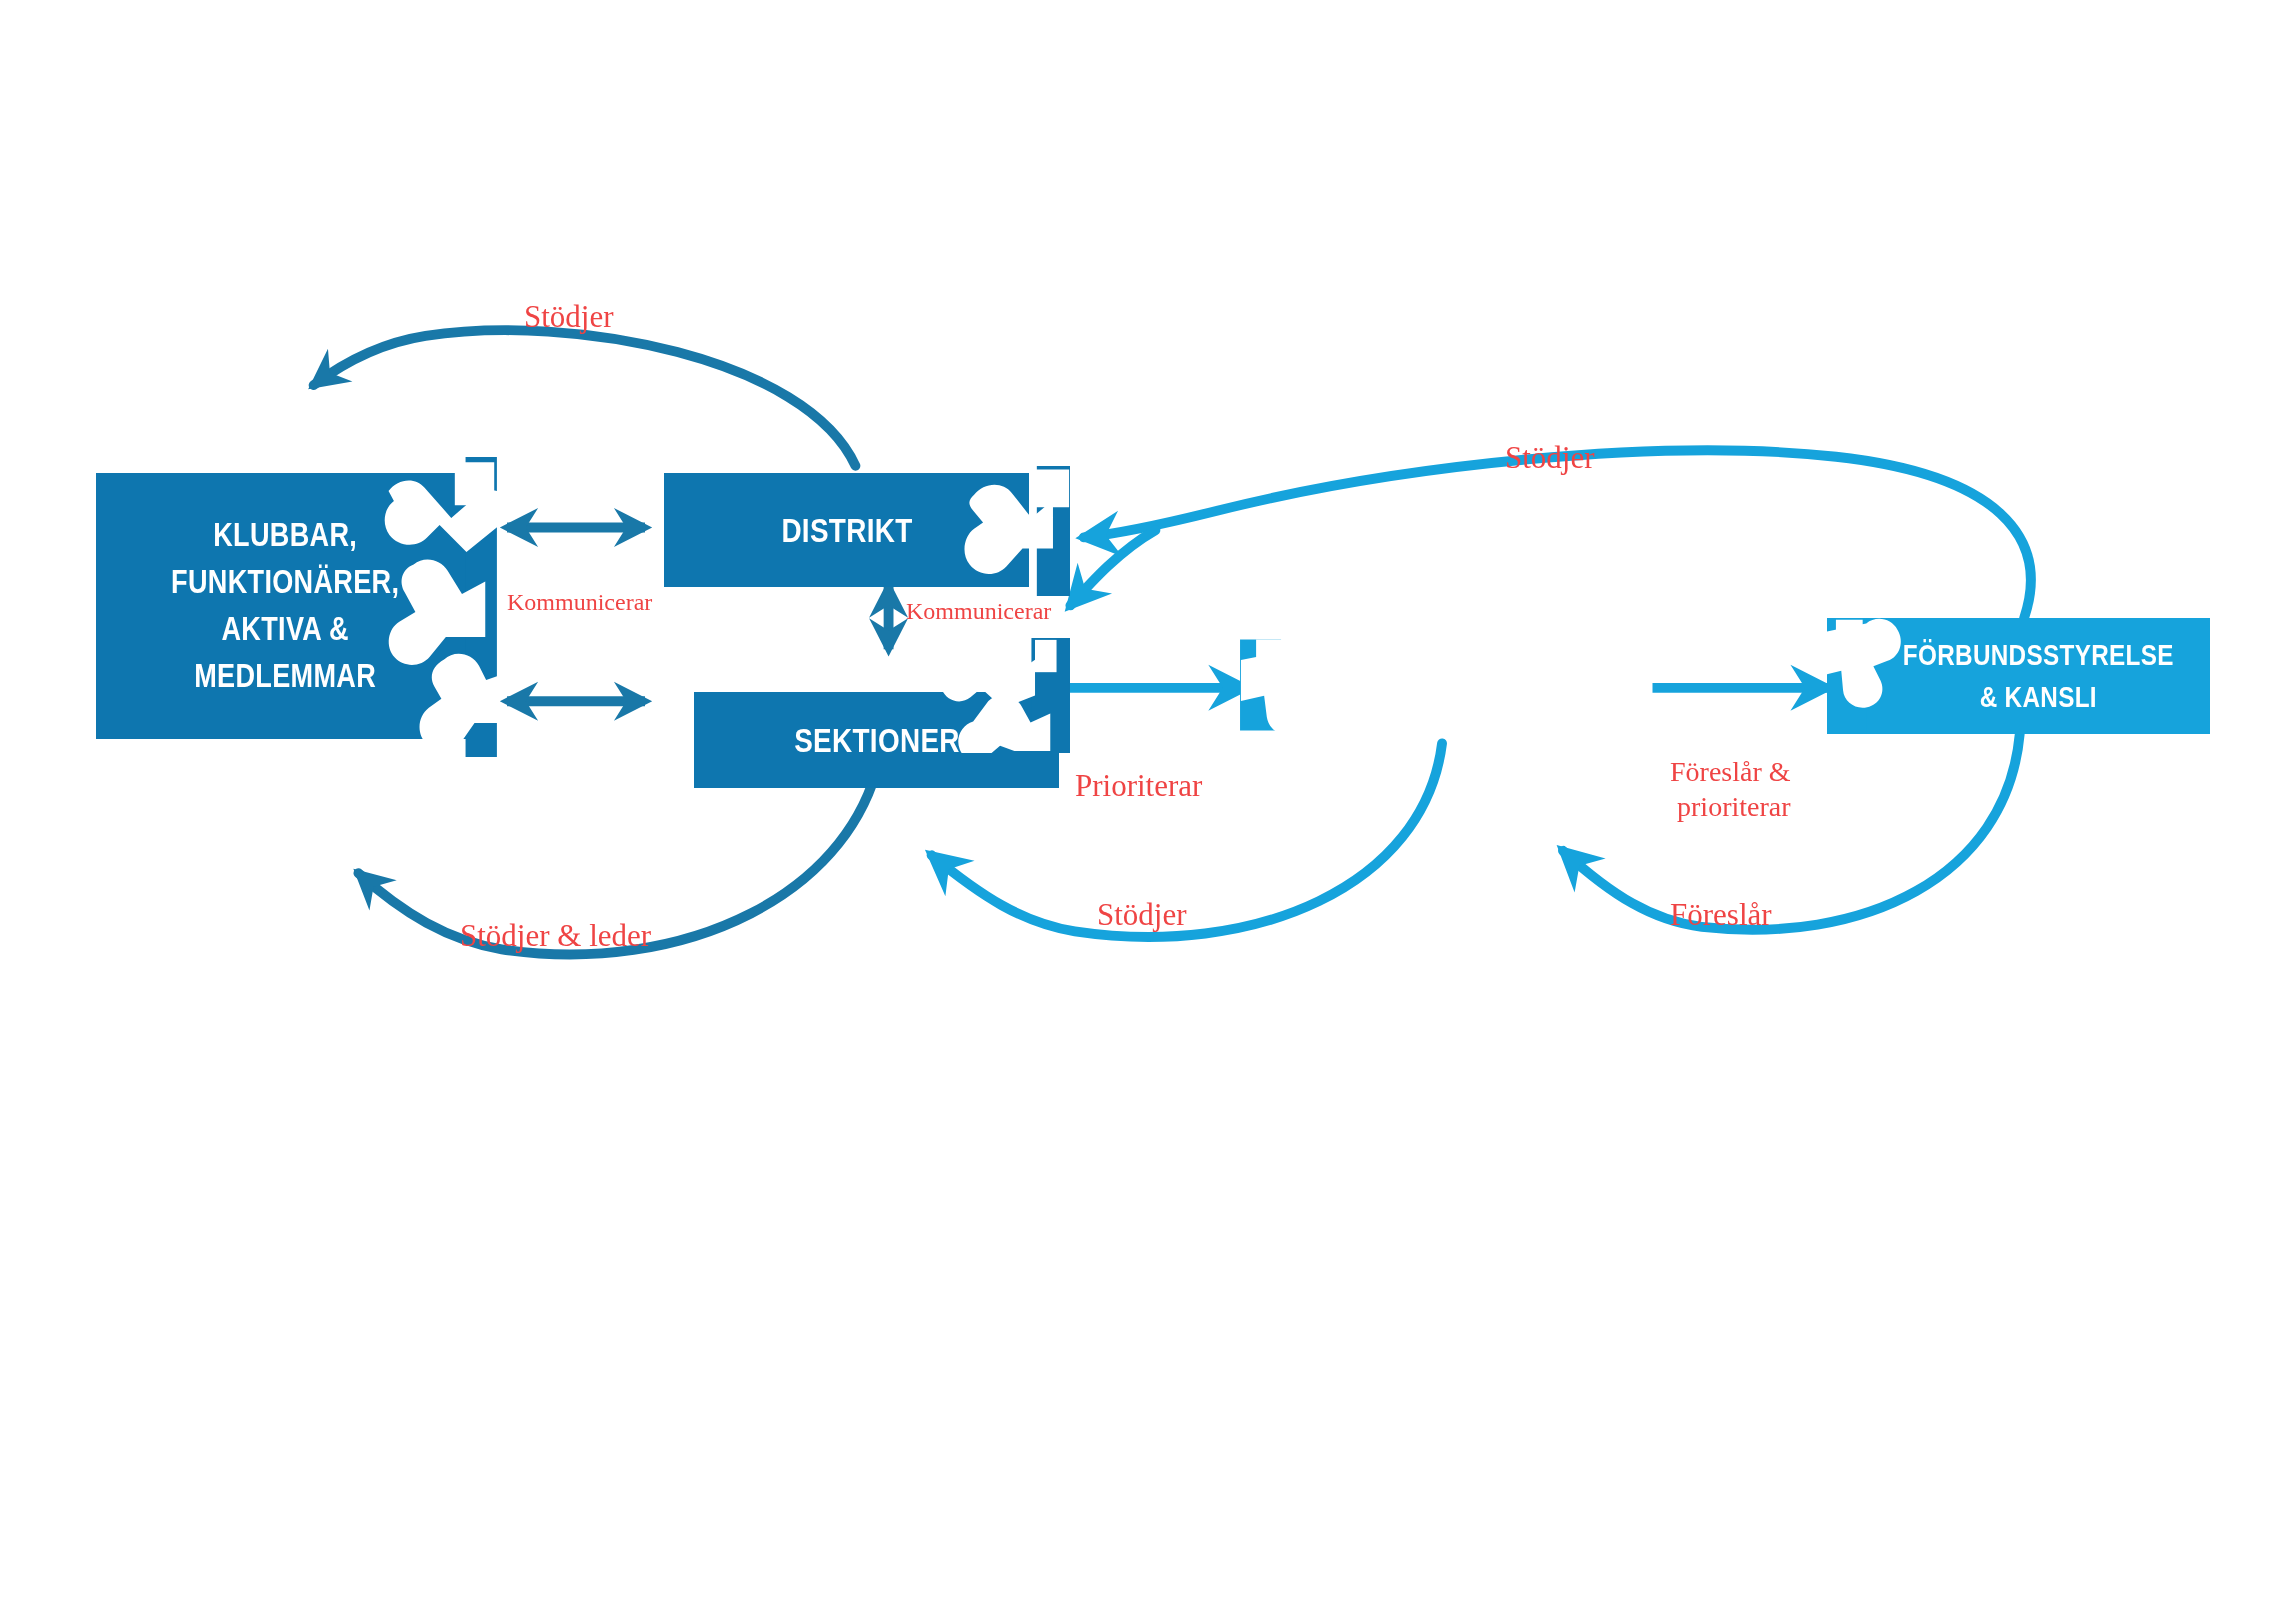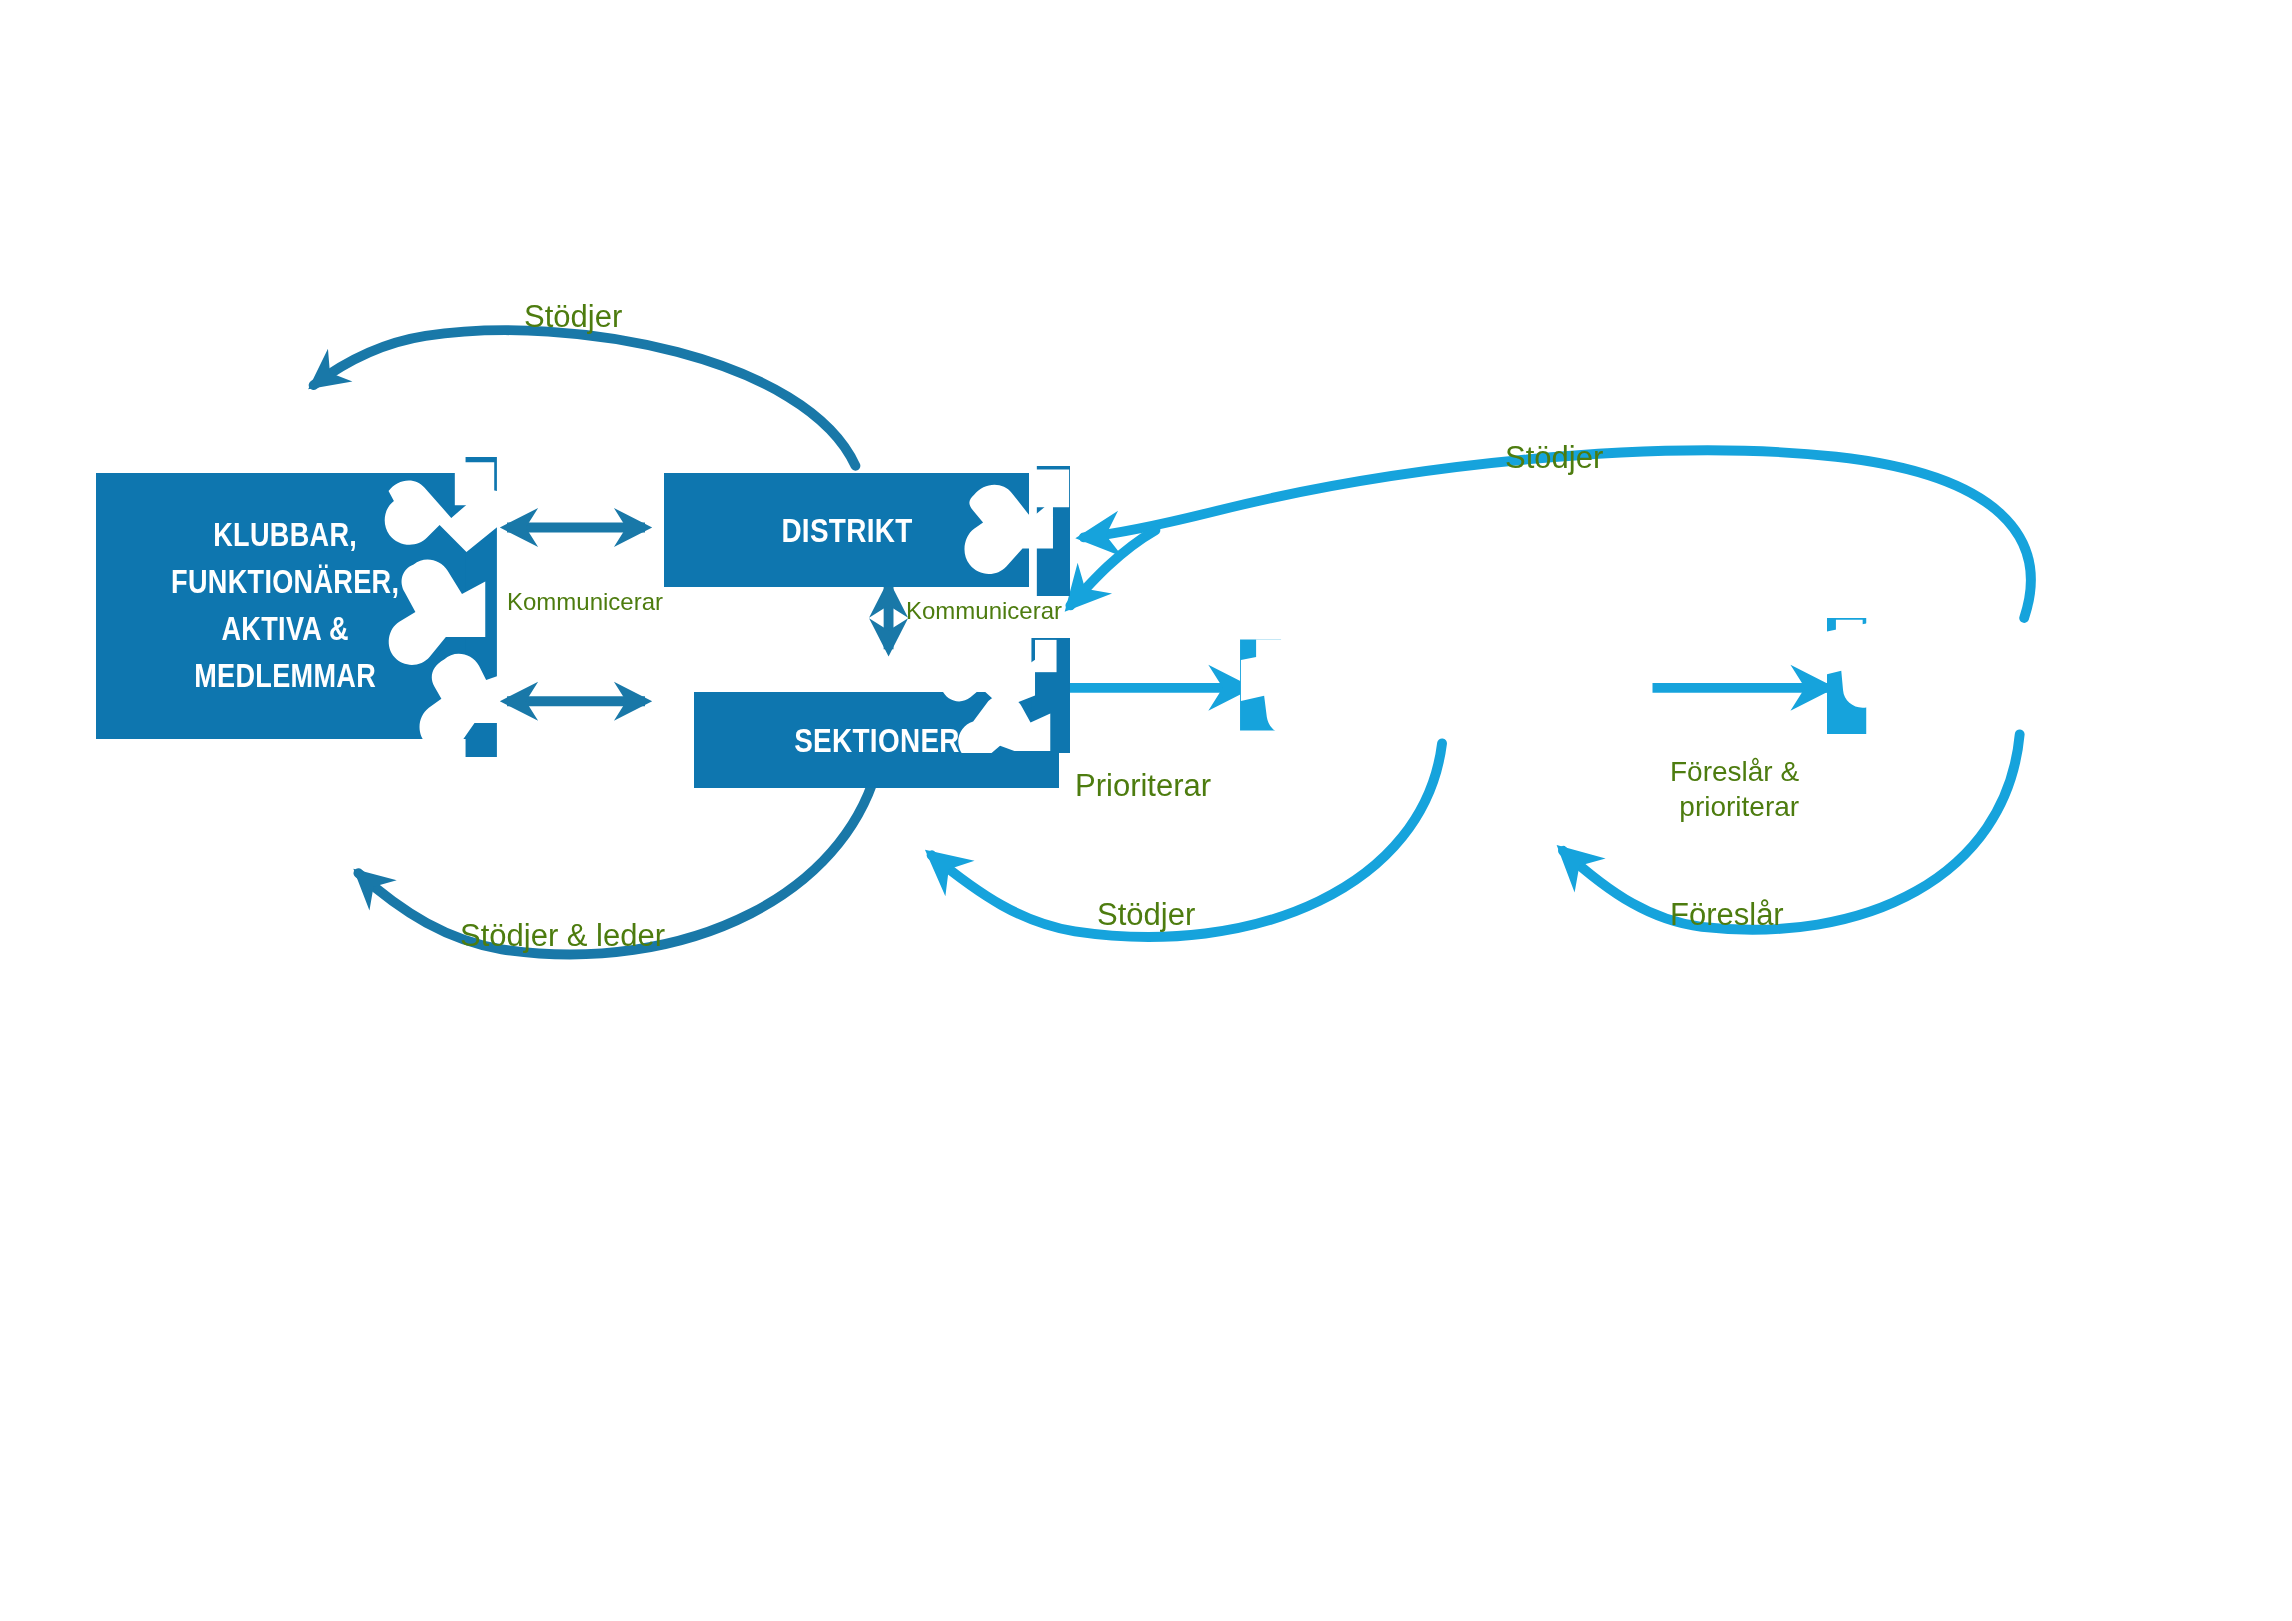--- a/index.html
+++ b/index.html
@@ -6,21 +6,21 @@
   body{width:2293px;height:1621px;overflow:hidden;font-family:"Liberation Sans",sans-serif;}
   #stage{position:relative;width:2293px;height:1621px;background:#fff;}
   #svg{position:absolute;left:0;top:0;width:2293px;height:1621px;}
   .node{position:absolute;display:flex;align-items:center;justify-content:center;
         box-sizing:border-box;overflow:hidden;}
   .node .label{position:relative;z-index:3;color:#ffffff;font-weight:bold;
         font-family:"Liberation Sans Narrow","Liberation Sans",sans-serif;
         text-align:center;letter-spacing:0.4px;line-height:1.42;
         transform:scaleX(.82);transform-origin:center;white-space:pre-line;}
   .cap{position:absolute;z-index:1;pointer-events:none;}
-  .conn-label{position:absolute;color:#4d7c0f;white-space:pre-line;line-height:1.25;}
+  .conn-label{position:absolute;color:#ef4444;white-space:pre-line;line-height:1.25;font-family:Liberation Serif, serif;}
 </style>
 </head>
 <body>
 
 <div id="stage">
 
   <svg id="svg" viewBox="0 0 2560 1810">
     <defs>
       <marker id="ahDark" viewBox="0 0 12 12" refX="9.2" refY="6" markerWidth="5.2" markerHeight="5.2" orient="auto-start-reverse">
         <path d="M0.6,0.6 L11.2,6 L0.6,11.4 L4,6 Z" fill="#0E76AF"></path>
@@ -122,20 +122,24 @@
 
   <svg class="cap" style="left:1240px;top:627px;width:125px;height:116px;" viewBox="0 0 140 130">
     <path d="M0,14 L46,14 L46,116 L0,116 Z" fill="#16A3DC"></path>
     <g fill="#ffffff">
       <path d="M18,14 l30,0 0,34 -30,0 z"></path>
       <path d="M52,18 c11,-10 30,-7 38,6 c8,12 4,29 -9,35 l-18,8 10,20 c7,13 1,29 -13,33 c-14,4 -28,-5 -30,-19 l-3,-24 -26,6 0,-46 30,-6 z"></path>
       <path d="M86,10 l28,10 -12,32 -28,-10 z"></path>
     </g>
   </svg>
 
+  <div class="node" style="left:1840px;top:618px;width:370px;height:116px;background:#16A3DC;">
+    <div class="label" style="font-size:29.6px;padding-left:32px;">FÖRBUNDSSTYRELSE
+&amp; KANSLI</div>
+  </div>
   <svg class="cap" style="left:1827px;top:605px;width:107px;height:142px;" viewBox="0 0 120 158">
     <path d="M0,14 L44,14 L44,144 L0,144 Z" fill="#16A3DC"></path>
     <g fill="#ffffff">
       <path d="M10,16 l30,0 0,40 -30,0 z"></path>
       <path d="M44,20 c11,-9 28,-6 35,7 c8,13 3,30 -11,35 l-16,6 8,16 c6,13 -1,27 -15,30 c-13,3 -26,-6 -27,-19 l-2,-22 -16,4 0,-48 24,-5 z"></path>
     </g>
   </svg>
 
   <div class="conn-label" style="left:524px;top:298px;font-size:31px;">Stödjer</div>
 

